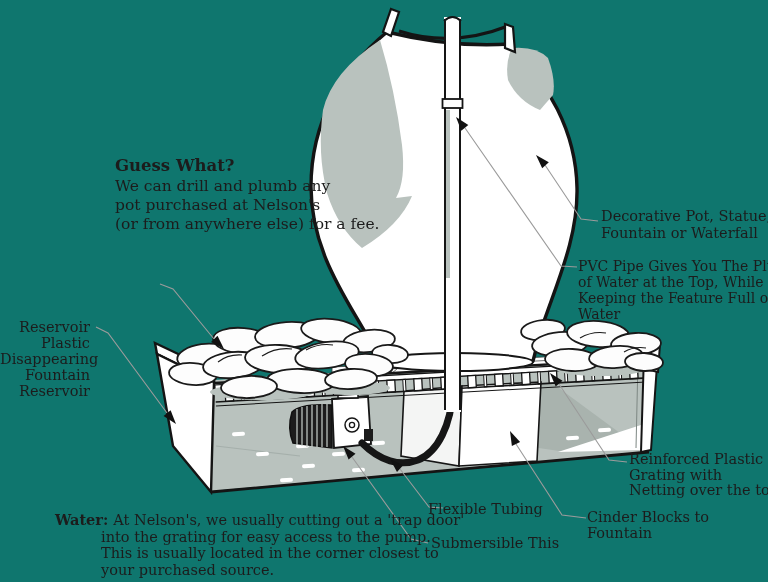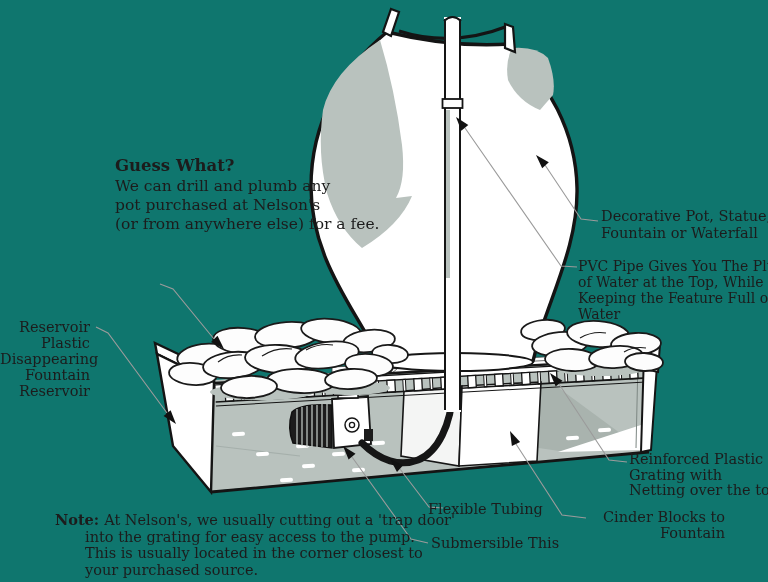--- a/index.html
+++ b/index.html
@@ -10,25 +10,25 @@
   .lbl div{white-space:nowrap;}
   .r{text-align:right;}
   .b{font-weight:bold;}
   #guess{left:115px;top:156px;font-size:15.5px;line-height:19px;}
   #guess .hd{font-size:16.5px;font-weight:bold;margin-bottom:2px;}
   #rock{left:0;top:274px;width:157px;}
   #reservoir{left:0;top:319px;width:90px;line-height:16px;}
   #decorative{left:601px;top:208px;}
   #pvc{left:578px;top:258px;font-size:14px;line-height:16px;}
   #grating{left:629px;top:452px;line-height:15.5px;}
-  #cinder{left:603px;top:510px;line-height:15.5px;text-align:right;}
+  #cinder{left:587px;top:510px;line-height:15.5px;}
   #flexible{left:428px;top:501px;}
   #pump{left:431px;top:535px;}
   #note{left:55px;top:512px;line-height:16.5px;}
-  #note .ind{margin-left:30px;}
+  #note .ind{margin-left:46px;}
   #note .b{margin-right:5px;}
 </style>
 </head>
 <body>
 
 <div class="canvas">
 
 <svg width="768" height="582" viewBox="0 0 768 582">
 
   <g>
@@ -271,20 +271,20 @@
   <div>Cinder Blocks to</div>
   <div>Fountain</div>
 </div>
 
 <div class="lbl" id="flexible">Flexible Tubing</div>
 
 <div class="lbl" id="pump">Submersible This</div>
 
 <div class="lbl" id="note">
   <div>
-    <span class="b">Note:</span><span>At Nelson's, we usually cutting out a 'trap door'</span>
+    <span class="b">Water:</span><span>At Nelson's, we usually cutting out a 'trap door'</span>
   </div>
   <div class="ind">into the grating for easy access to the pump.</div>
   <div class="ind">This is usually located in the corner closest to</div>
   <div class="ind">your purchased source.</div>
 </div>
 
 </div>
 
 </body></html>

